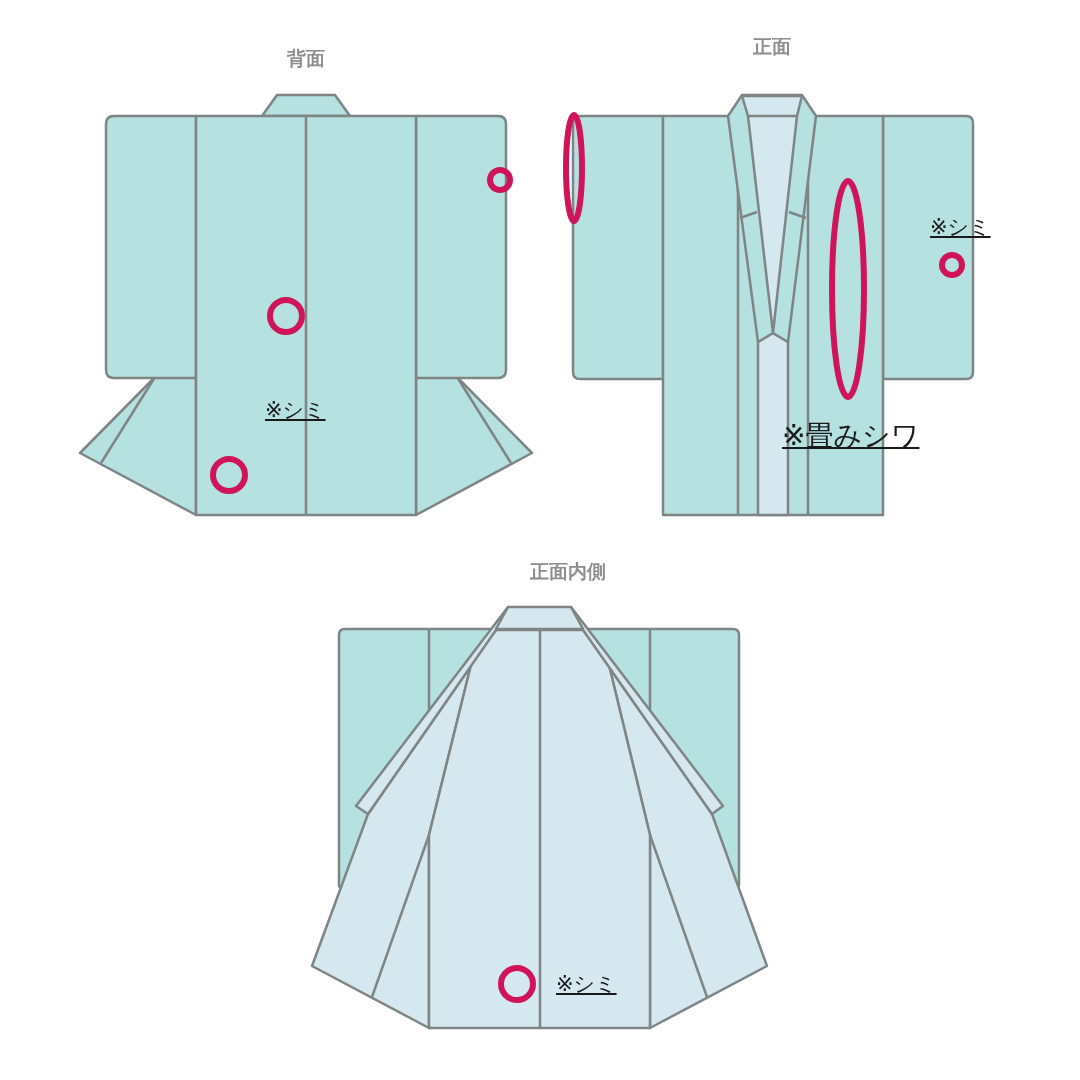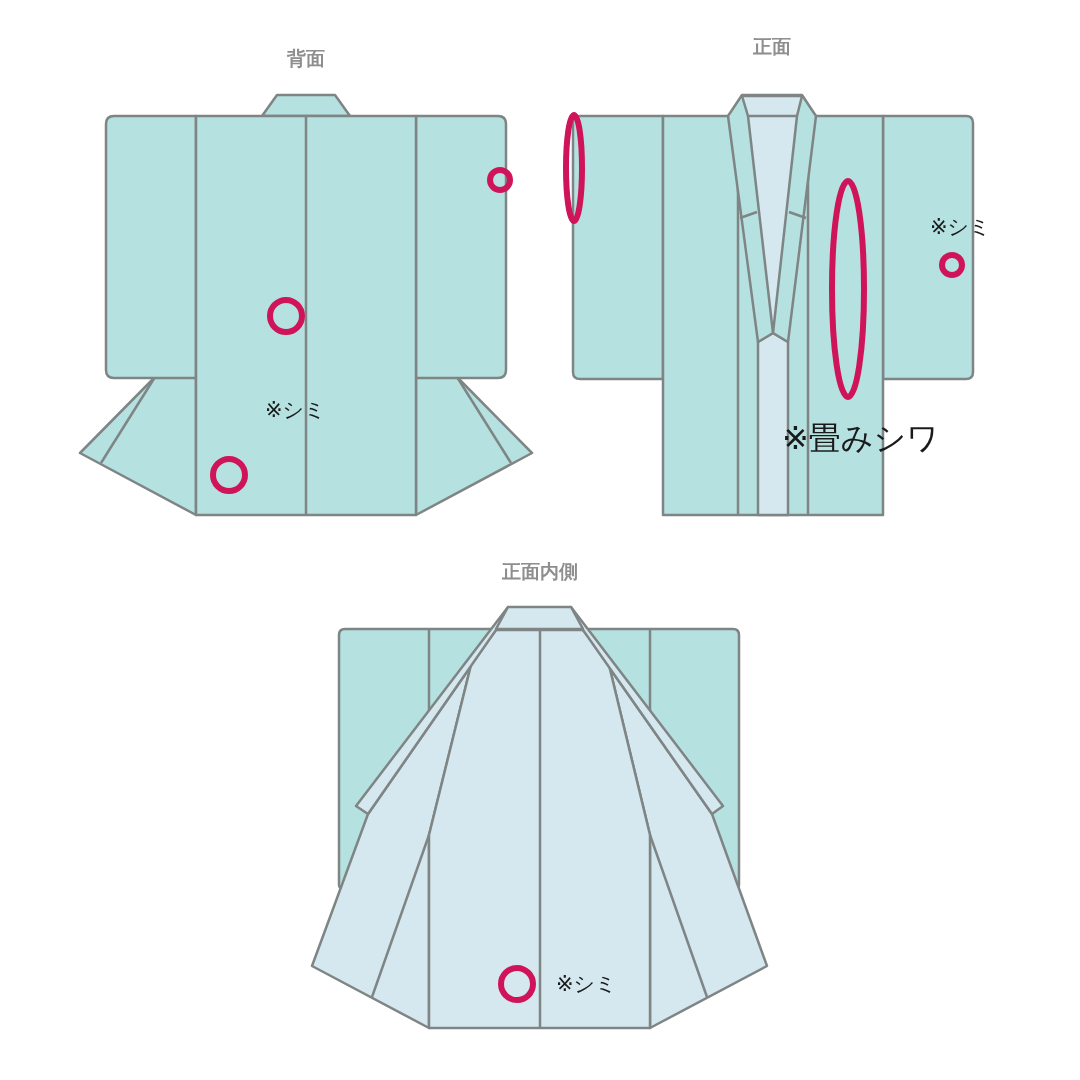--- a/index.html
+++ b/index.html
@@ -1,21 +1,21 @@
 <!DOCTYPE html>
 <html><head>
 <meta charset="utf-8">
 <style>
   html,body{margin:0;padding:0;background:#ffffff;}
   body{width:1080px;height:1080px;position:relative;overflow:hidden;font-family:"DejaVu Sans",sans-serif;}
   svg{position:absolute;left:0;top:0;}
   .title{position:absolute;font-family:Liberation Mono, monospace;font-weight:bold;font-size:19px;color:#8e8e8e;text-align:center;width:160px;}
-  .note{position:absolute;font-family:"DejaVu Sans",sans-serif;color:#1a1a1a;white-space:nowrap;}
+  .note{position:absolute;font-family:"DejaVu Sans",sans-serif;color:#1a1a1a;white-space:nowrap;text-decoration:underline;}
   .note.sm{font-size:21px;}
-  .note.lg{font-size:32px;}
+  .note.lg{font-size:28px;}
 </style>
 </head>
 <body>
 
 <svg width="1080" height="1080" viewBox="0 0 1080 1080">
   <g fill="#b5e2e1" stroke="#7f8585" stroke-width="2.5" stroke-linejoin="round">
 
     <g>
 
       <polygon points="196,377 155,377 80,453 196,515"></polygon>
@@ -75,18 +75,18 @@
     <circle cx="229" cy="475" r="16"></circle>
     <ellipse cx="574" cy="168" rx="8" ry="53"></ellipse>
     <ellipse cx="848" cy="289" rx="16" ry="108"></ellipse>
     <circle cx="952" cy="265" r="10"></circle>
     <circle cx="517" cy="984" r="16"></circle>
   </g>
 </svg>
 
 <div class="title" style="left:226px;top:46px;">背面</div>
 <div class="title" style="left:692px;top:34px;">正面</div>
-<div class="title" style="left:460px;top:559px;">正面内側</div>
+<div class="title" style="left:488px;top:559px;">正面内側</div>
 
 <div class="note sm" style="left:265px;top:396px;">※シミ</div>
 <div class="note sm" style="left:930px;top:213px;">※シミ</div>
 <div class="note lg" style="left:782px;top:417px;">※畳みシワ</div>
 <div class="note sm" style="left:556px;top:970px;">※シミ</div>
 
 </body></html>

